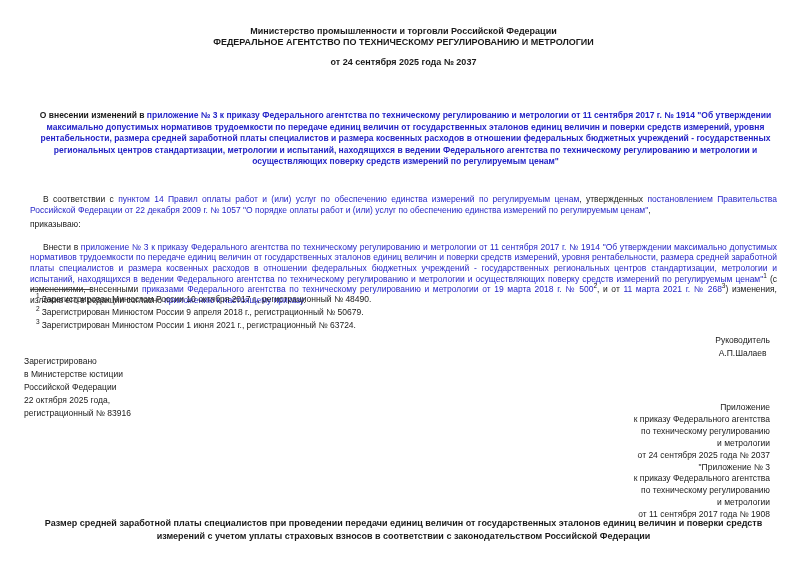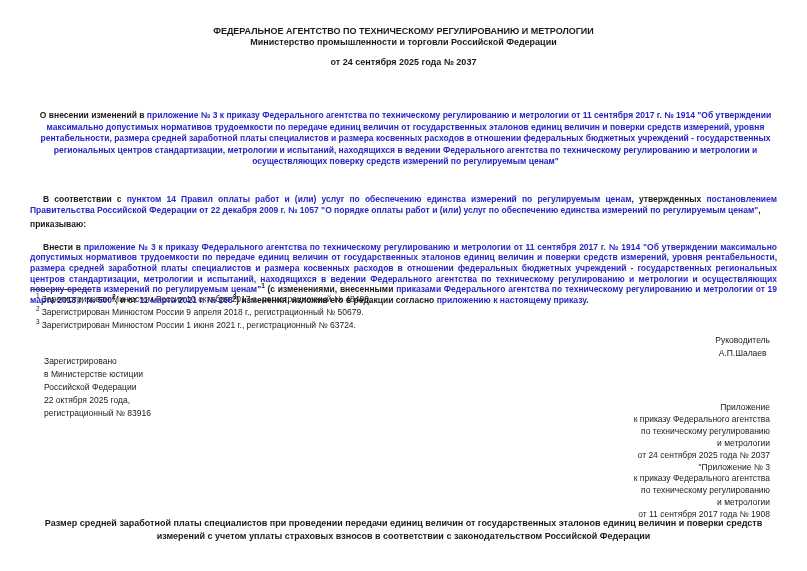--- a/index.html
+++ b/index.html
@@ -16,21 +16,21 @@
     text-align:center;font-weight:bold;font-size:9px;line-height:11px;
   }
   .doc-type{margin-top:15px;}
   .doc-date{margin-top:9px;}
   .doc-title{
     position:absolute;top:110px;left:36px;right:32px;
     text-align:center;font-weight:bold;font-size:8.5px;line-height:11.5px;
   }
   .body-text{
     position:absolute;top:194px;left:30px;right:30px;
-    font-size:8.5px;line-height:10.6px;text-align:justify;font-weight:bold;
+    font-size:8.5px;line-height:10.6px;text-align:justify;
   }
   .para{margin:0 0 4px 0;text-indent:13px;}
   .para-noindent{margin:0 0 12px 0;text-indent:0;}
   .link{color:#2626c9;margin-top:25px;}
   .doc-title .link{color:#2424c8;}
   .sup{
     font-size:6.5px;vertical-align:super;line-height:0;
   }
   .footnotes{
     position:absolute;top:289px;left:30px;width:480px;
@@ -39,40 +39,40 @@
   .fn-separator{
     width:62px;height:0;border-top:1px solid #444;margin-bottom:3px;
   }
   .fn-line{padding-left:6px;}
   .fn-line .sup{margin-right:2px;}
   .signature{
     position:absolute;top:334px;right:37px;
     text-align:center;font-size:8.5px;line-height:12.5px;
   }
   .registration{
-    position:absolute;top:355px;left:44px;
+    position:absolute;top:355px;left:24px;
     font-size:8.5px;line-height:13px;
   }
   .appendix{
     position:absolute;top:402px;right:37px;
     text-align:right;font-size:8.5px;line-height:11.9px;
   }
   .bottom-heading{
     position:absolute;top:517px;left:30px;right:30px;
     text-align:center;font-weight:bold;font-size:9px;line-height:13px;
   }
 </style>
 </head>
 <body>
 
 <div class="page">
 
   <div class="doc-header">
+    <div>Министерство промышленности и торговли Российской Федерации</div>
     <div>ФЕДЕРАЛЬНОЕ АГЕНТСТВО ПО ТЕХНИЧЕСКОМУ РЕГУЛИРОВАНИЮ И МЕТРОЛОГИИ</div>
-    <div>Министерство промышленности и торговли Российской Федерации</div>
     <div class="doc-date">от 24 сентября 2025 года № 2037</div>
   </div>
 
   <div class="doc-title"><span class="">О внесении изменений в </span><span class="link ">приложение № 3 к приказу Федерального агентства по техническому регулированию и метрологии от 11 сентября 2017 г. № 1914 "Об утверждении максимально допустимых нормативов трудоемкости по передаче единиц величин от государственных эталонов единиц величин и поверки средств измерений, уровня рентабельности, размера средней заработной платы специалистов и размера косвенных расходов в отношении федеральных бюджетных учреждений - государственных региональных центров стандартизации, метрологии и испытаний, находящихся в ведении Федерального агентства по техническому регулированию и метрологии и осуществляющих поверку средств измерений по регулируемым ценам"</span></div>
 
   <div class="body-text">
     <p class="para"><span class="">В соответствии с </span><span class="link ">пунктом 14 Правил оплаты работ и (или) услуг по обеспечению единства измерений по регулируемым ценам</span><span class="">, утвержденных </span><span class="link ">постановлением Правительства Российской Федерации от 22 декабря 2009 г. № 1057 "О порядке оплаты работ и (или) услуг по обеспечению единства измерений по регулируемым ценам"</span><span class="">,</span></p>
     <p class="para-noindent">приказываю:</p>
     <p class="para"><span class="">Внести в </span><span class="link ">приложение № 3 к приказу Федерального агентства по техническому регулированию и метрологии от 11 сентября 2017 г. № 1914 "Об утверждении максимально допустимых нормативов трудоемкости по передаче единиц величин от государственных эталонов единиц величин и поверки средств измерений, уровня рентабельности, размера средней заработной платы специалистов и размера косвенных расходов в отношении федеральных бюджетных учреждений - государственных региональных центров стандартизации, метрологии и испытаний, находящихся в ведении Федерального агентства по техническому регулированию и метрологии и осуществляющих поверку средств измерений по регулируемым ценам"</span><span class="sup">1</span><span class=""> (с изменениями, внесенными </span><span class="link ">приказами Федерального агентства по техническому регулированию и метрологии от 19 марта 2018 г. № 500</span><span class="sup">2</span><span class="">, и от </span><span class="link ">11 марта 2021 г. № 268</span><span class="sup">3</span><span class="">) изменения, изложив его в редакции согласно </span><span class="link ">приложению к настоящему приказу</span><span class="">.</span></p>
   </div>

